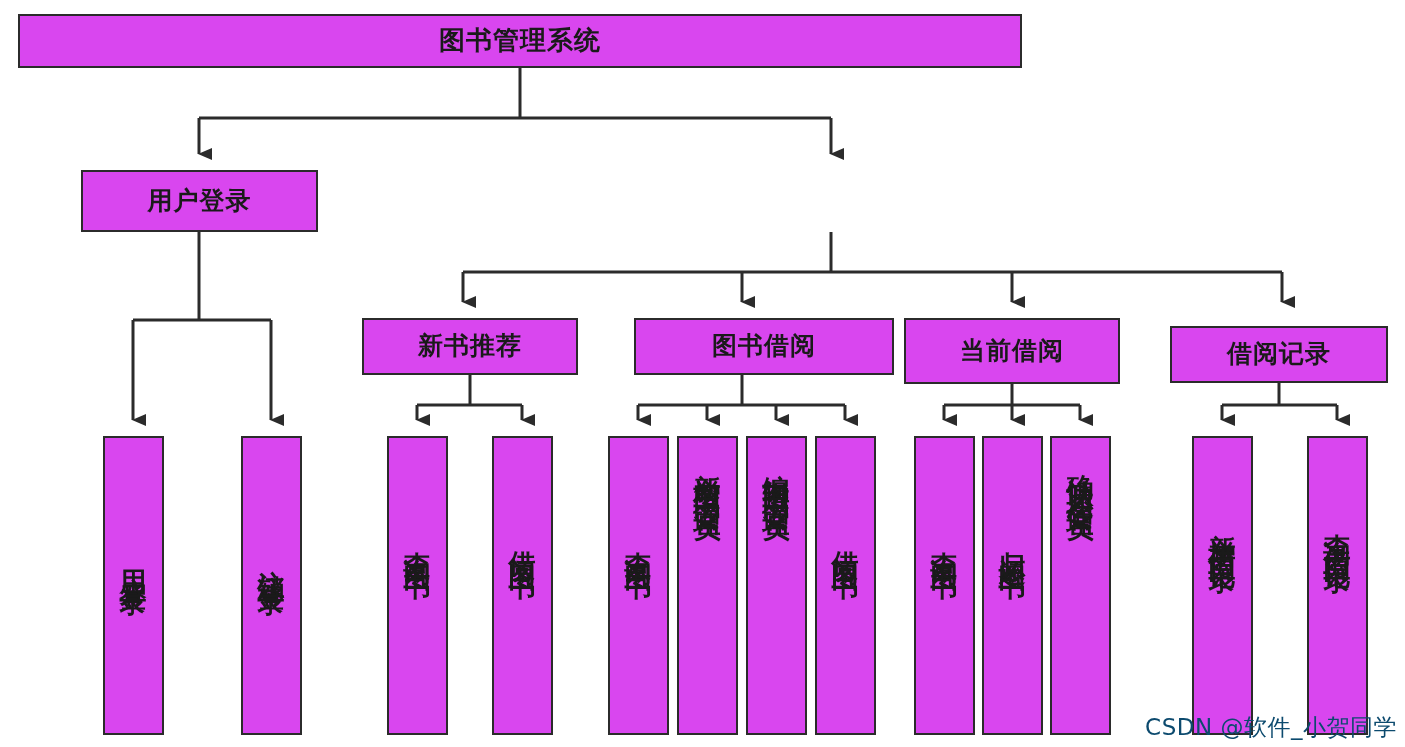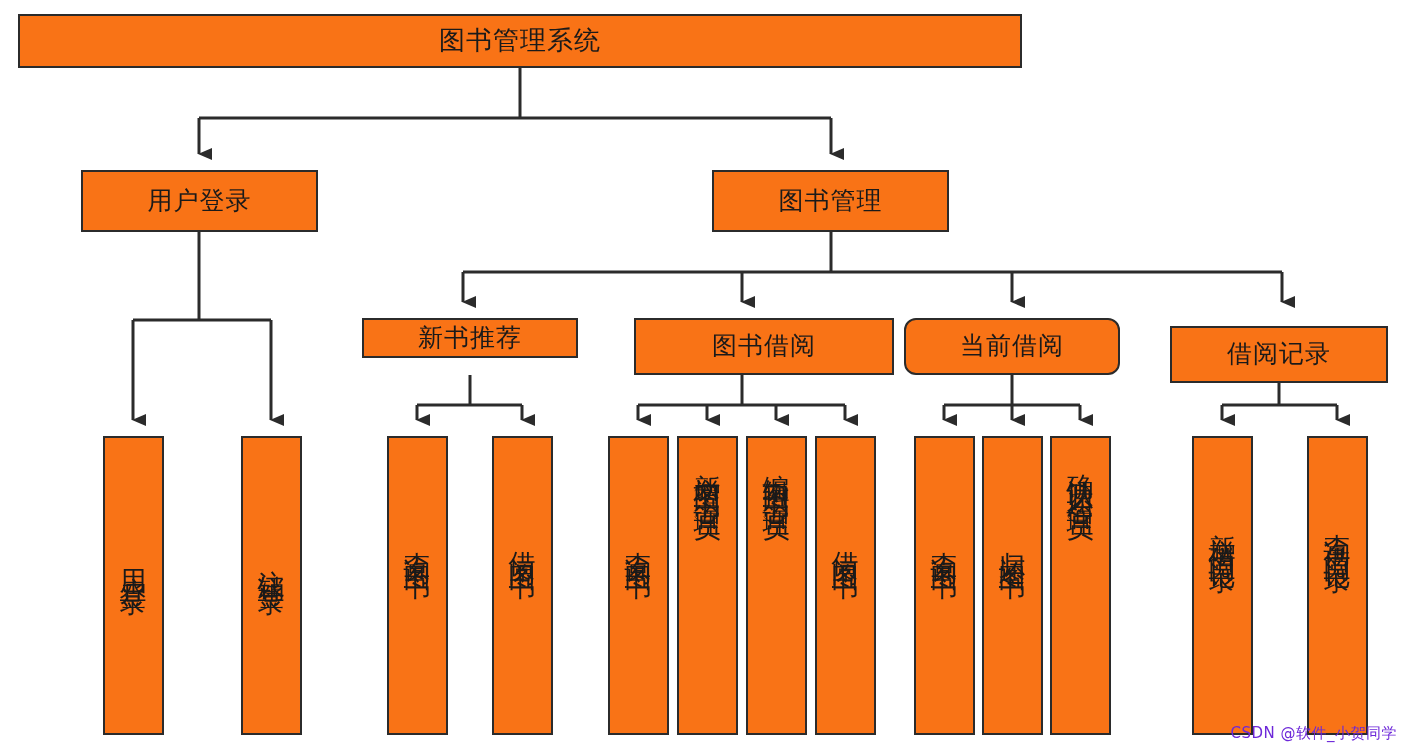--- a/index.html
+++ b/index.html
@@ -12,25 +12,26 @@
     width:1405px;
     height:747px;
     background:#ffffff;
     overflow:hidden;
   }
   #wires{position:absolute;left:0;top:0;width:1405px;height:747px;}
   .node{
     position:absolute;
     box-sizing:border-box;
     border:2.5px solid #2b2b2b;
-    background:#f97316;
+    background:#d946ef;
     display:flex;
     align-items:center;
     justify-content:center;
     z-index:2;
+    font-weight:bold;
   }
   .node .lbl{
     display:block;
     text-align:center;
     line-height:1.05;
     color:#1a1a1a;
     white-space:nowrap;
   }
   
   .h-node .lbl{
@@ -53,22 +54,22 @@
     white-space:nowrap;
   }
   .v-node.tall .lbl{letter-spacing:6px;}
   .v-node.mid2 .lbl{padding-top:60px;}
   .v-node.mid3 .lbl{padding-top:78px;}
   .v-node.mid4 .lbl{padding-top:96px;}
   .watermark{
     position:absolute;
     right:8px;
     bottom:4px;
-    font-size:15px;
-    color:#6d28d9;
+    font-size:23px;
+    color:#0c4a6e;
     z-index:3;
     white-space:nowrap;
     letter-spacing:0.5px;
   }
 </style>
 </head>
 <body>
 
 <div id="canvas">
 
@@ -125,33 +126,30 @@
   </svg>
 
   <div class="node h-node root" style="left:18px;top:14px;width:1004px;height:54px;">
     <span class="lbl">图书管理系统</span>
   </div>
 
   <div class="node h-node" style="left:81px;top:170px;width:237px;height:62px;">
     <span class="lbl">用户登录</span>
   </div>
 
-  <div class="node h-node" style="left:712px;top:170px;width:237px;height:62px;">
-    <span class="lbl">图书管理</span>
-  </div>
-
-  <div class="node h-node" style="left:362px;top:318px;width:216px;height:40px;">
+
+  <div class="node h-node" style="left:362px;top:318px;width:216px;height:57px;">
     <span class="lbl">新书推荐</span>
   </div>
 
   <div class="node h-node" style="left:634px;top:318px;width:260px;height:57px;">
     <span class="lbl">图书借阅</span>
   </div>
 
-  <div class="node h-node" style="left:904px;top:318px;width:216px;height:57px;border-radius:12px;">
+  <div class="node h-node" style="left:904px;top:318px;width:216px;height:66px;">
     <span class="lbl">当前借阅</span>
   </div>
 
   <div class="node h-node" style="left:1170px;top:318px;width:218px;height:57px;margin-top:8px;">
     <span class="lbl">借阅记录</span>
   </div>
 
   <div class="node v-node mid4" style="left:103px;top:436px;width:61px;height:299px;">
     <span class="lbl">用户登录</span>
   </div>

